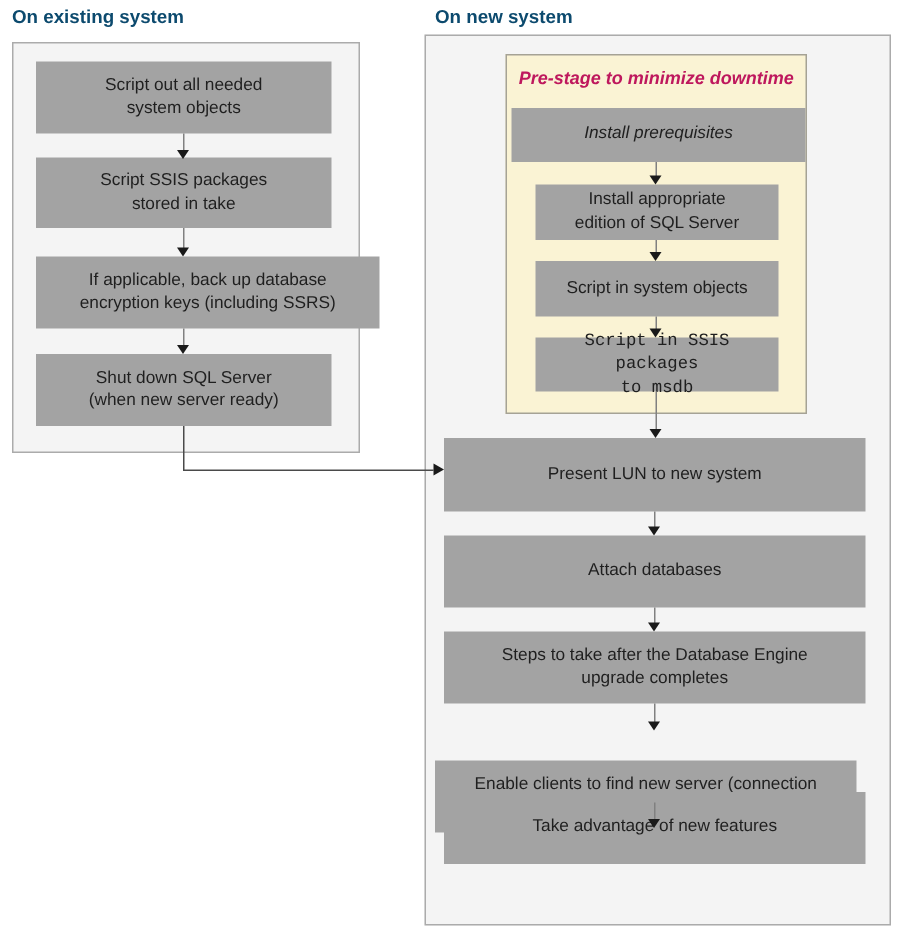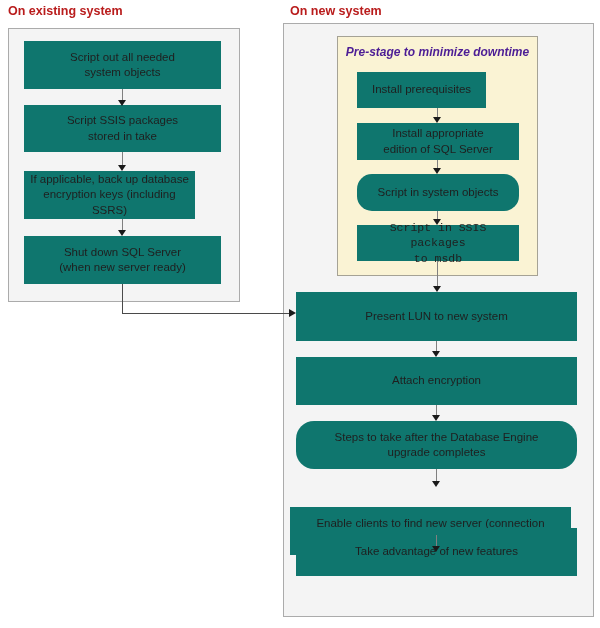--- a/index.html
+++ b/index.html
@@ -9,21 +9,21 @@
     height: 628px;
     background: #ffffff;
     font-family: "Liberation Sans", sans-serif;
     color: #1f1f1f;
     overflow: hidden;
   }
   .col-header {
     position: absolute;
     font-size: 12.5px;
     font-weight: bold;
-    color: #b91c1c;
+    color: #0c4a6e;
     white-space: nowrap;
   }
   .panel {
     position: absolute;
     background: #f4f4f4;
     border: 1px solid #ababab;
     box-sizing: border-box;
   }
   .prestage {
     position: absolute;
@@ -31,25 +31,25 @@
     border: 1px solid #a5a295;
     box-sizing: border-box;
   }
   .prestage-title {
     position: absolute;
     left: 0; right: 0; top: 8px;
     text-align: center;
     font-size: 12px;
     font-weight: bold;
     font-style: italic;
-    color: #4c1d95;
+    color: #be185d;
   }
   .box {
     position: absolute;
-    background: #0f766e;
+    background: #a3a3a3;
     display: flex;
     align-items: center;
     justify-content: center;
     text-align: center;
     font-size: 11.5px;
     line-height: 1.32;
     white-space: pre-line;
     box-sizing: border-box;
     padding: 2px 4px;
   }
@@ -88,42 +88,42 @@
   <div class="panel" style="left:283px; top:23px; width:311px; height:594px;"></div>
 
   <div class="prestage" style="left:337px; top:36px; width:201px; height:240px;">
     <div class="prestage-title">Pre-stage to minimize downtime</div>
   </div>
 
   <div class="box" style="left:24px; top:41px;  width:197px; height:48px;">Script out all needed
 system objects</div>
   <div class="box" style="left:24px; top:105px; width:197px; height:47px;">Script SSIS packages
 stored in take</div>
-  <div class="box" style="left:24px; top:171px; width:171px; height:48px;">If applicable, back up database
+  <div class="box" style="left:24px; top:171px; width:229px; height:48px;">If applicable, back up database
 encryption keys (including SSRS)</div>
   <div class="box" style="left:24px; top:236px; width:197px; height:48px;text-align:center;">Shut down SQL Server
 (when new server ready)</div>
 
   <div class="varrow" style="left:118px; top:89px;  height:17px;">
       <div class="shaft"></div>
       <div class="head"></div>
     </div>
   <div class="varrow" style="left:118px; top:152px; height:19px;">
       <div class="shaft"></div>
       <div class="head"></div>
     </div>
   <div class="varrow" style="left:118px; top:219px; height:17px;">
       <div class="shaft"></div>
       <div class="head"></div>
     </div>
 
-  <div class="box" style="left:357px; top:72px;  width:129px; height:36px;">Install prerequisites</div>
+  <div class="box" style="left:341px; top:72px;  width:196px; height:36px;font-style:italic;">Install prerequisites</div>
   <div class="box" style="left:357px; top:123px; width:162px; height:37px;">Install appropriate
 edition of SQL Server</div>
-  <div class="box" style="left:357px; top:174px; width:162px; height:37px;border-radius:15px;">Script in system objects</div>
+  <div class="box" style="left:357px; top:174px; width:162px; height:37px;">Script in system objects</div>
   <div class="box" style="left:357px; top:225px; width:162px; height:36px;font-family:Liberation Mono, monospace;">Script in SSIS packages
 to msdb</div>
 
   <div class="varrow" style="left:433px; top:108px; height:15px;">
       <div class="shaft"></div>
       <div class="head"></div>
     </div>
   <div class="varrow" style="left:433px; top:160px; height:14px;">
       <div class="shaft"></div>
       <div class="head"></div>
@@ -132,22 +132,22 @@
       <div class="shaft"></div>
       <div class="head"></div>
     </div>
 
   <div class="varrow" style="left:433px; top:261px; height:31px;">
       <div class="shaft"></div>
       <div class="head"></div>
     </div>
 
   <div class="box" style="left:296px; top:292px; width:281px; height:49px;text-align:center;">Present LUN to new system</div>
-  <div class="box" style="left:296px; top:357px; width:281px; height:48px;">Attach encryption</div>
-  <div class="box" style="left:296px; top:421px; width:281px; height:48px;border-radius:18px;">Steps to take after the Database Engine
+  <div class="box" style="left:296px; top:357px; width:281px; height:48px;">Attach databases</div>
+  <div class="box" style="left:296px; top:421px; width:281px; height:48px;">Steps to take after the Database Engine
 upgrade completes</div>
   <div class="box" style="left:290px; top:487px; width:281px; height:48px;margin-top:20px;">Enable clients to find new server (connection
 strings, rename server, change DNS, and so on...)</div>
   <div class="box" style="left:296px; top:528px; width:281px; height:48px;">Take advantage of new features</div>
 
   <div class="varrow" style="left:432px; top:341px; height:16px;">
       <div class="shaft"></div>
       <div class="head"></div>
     </div>
   <div class="varrow" style="left:432px; top:405px; height:16px;">

